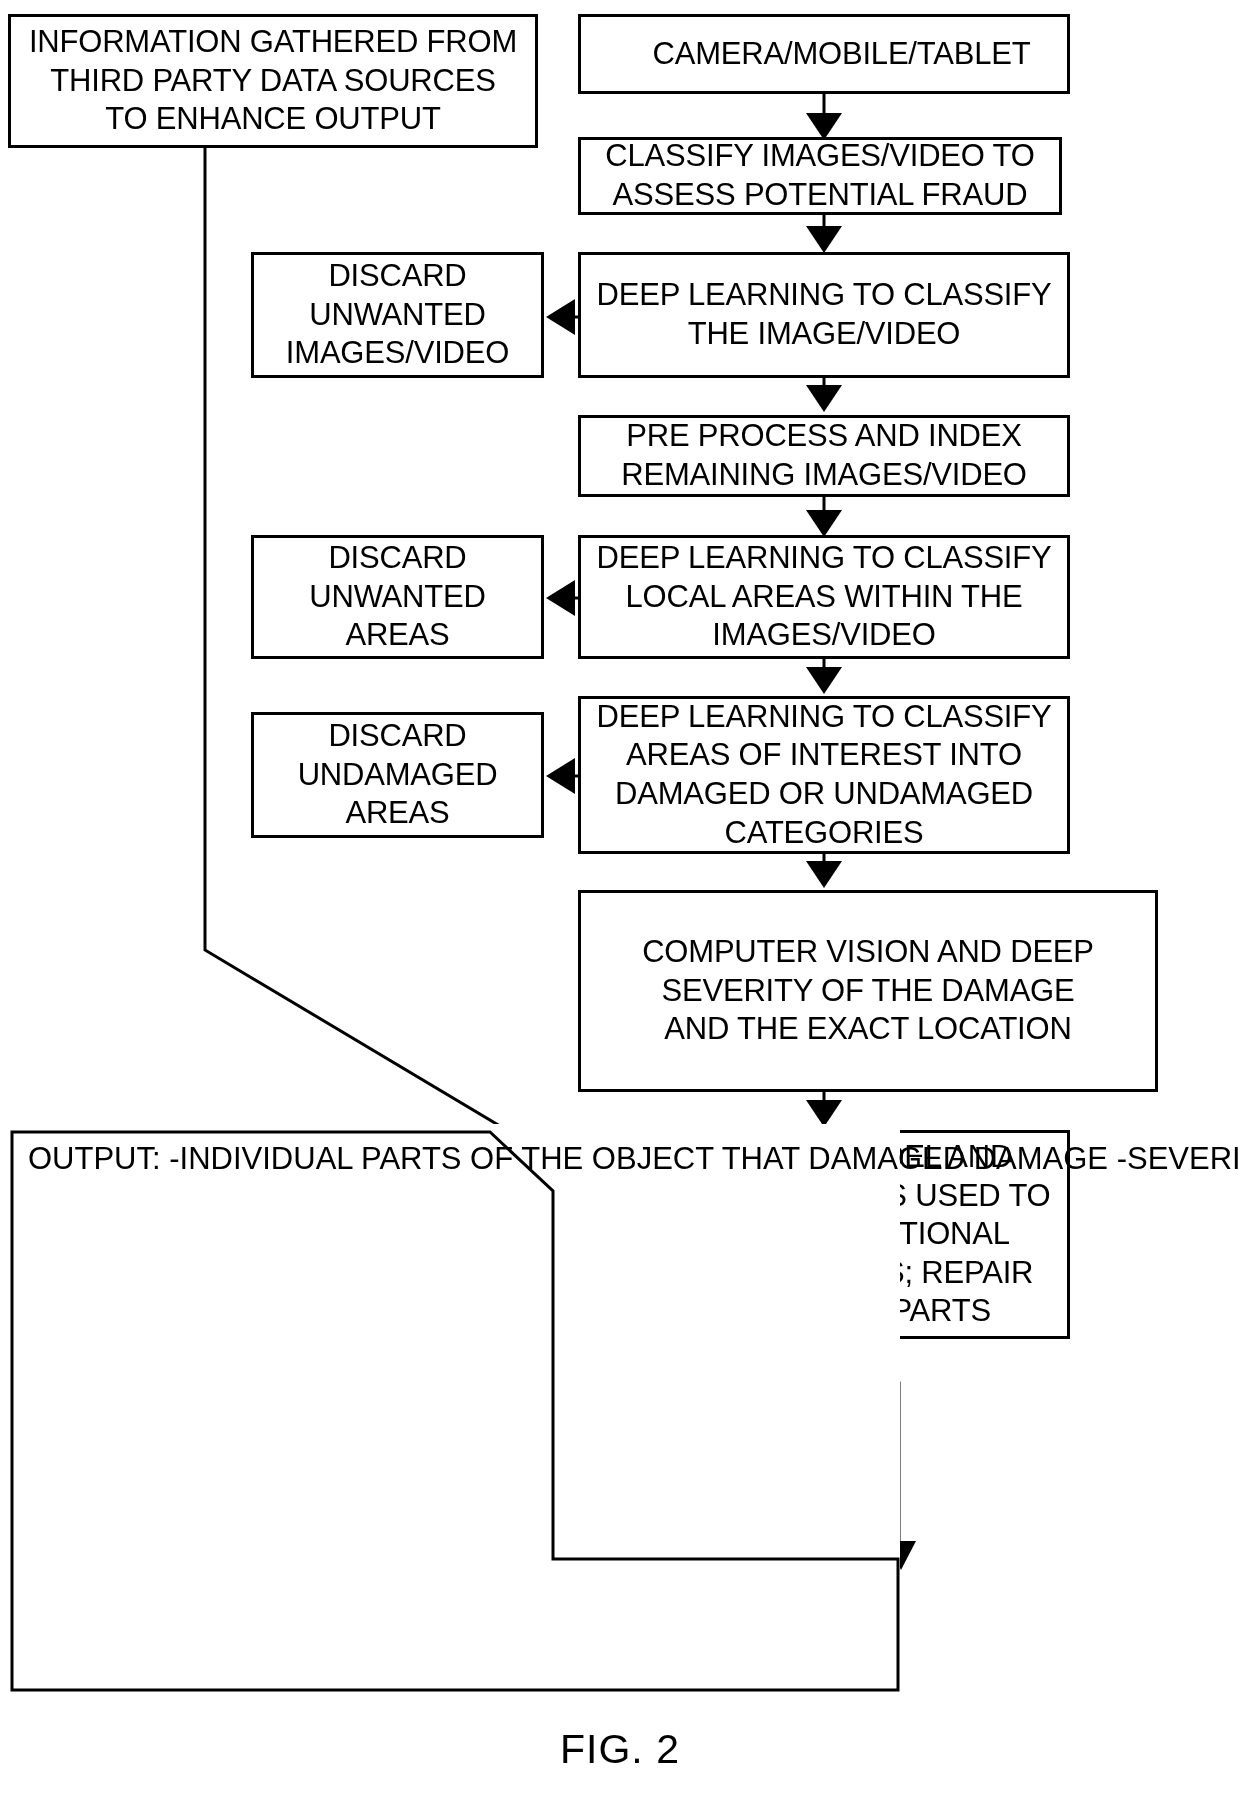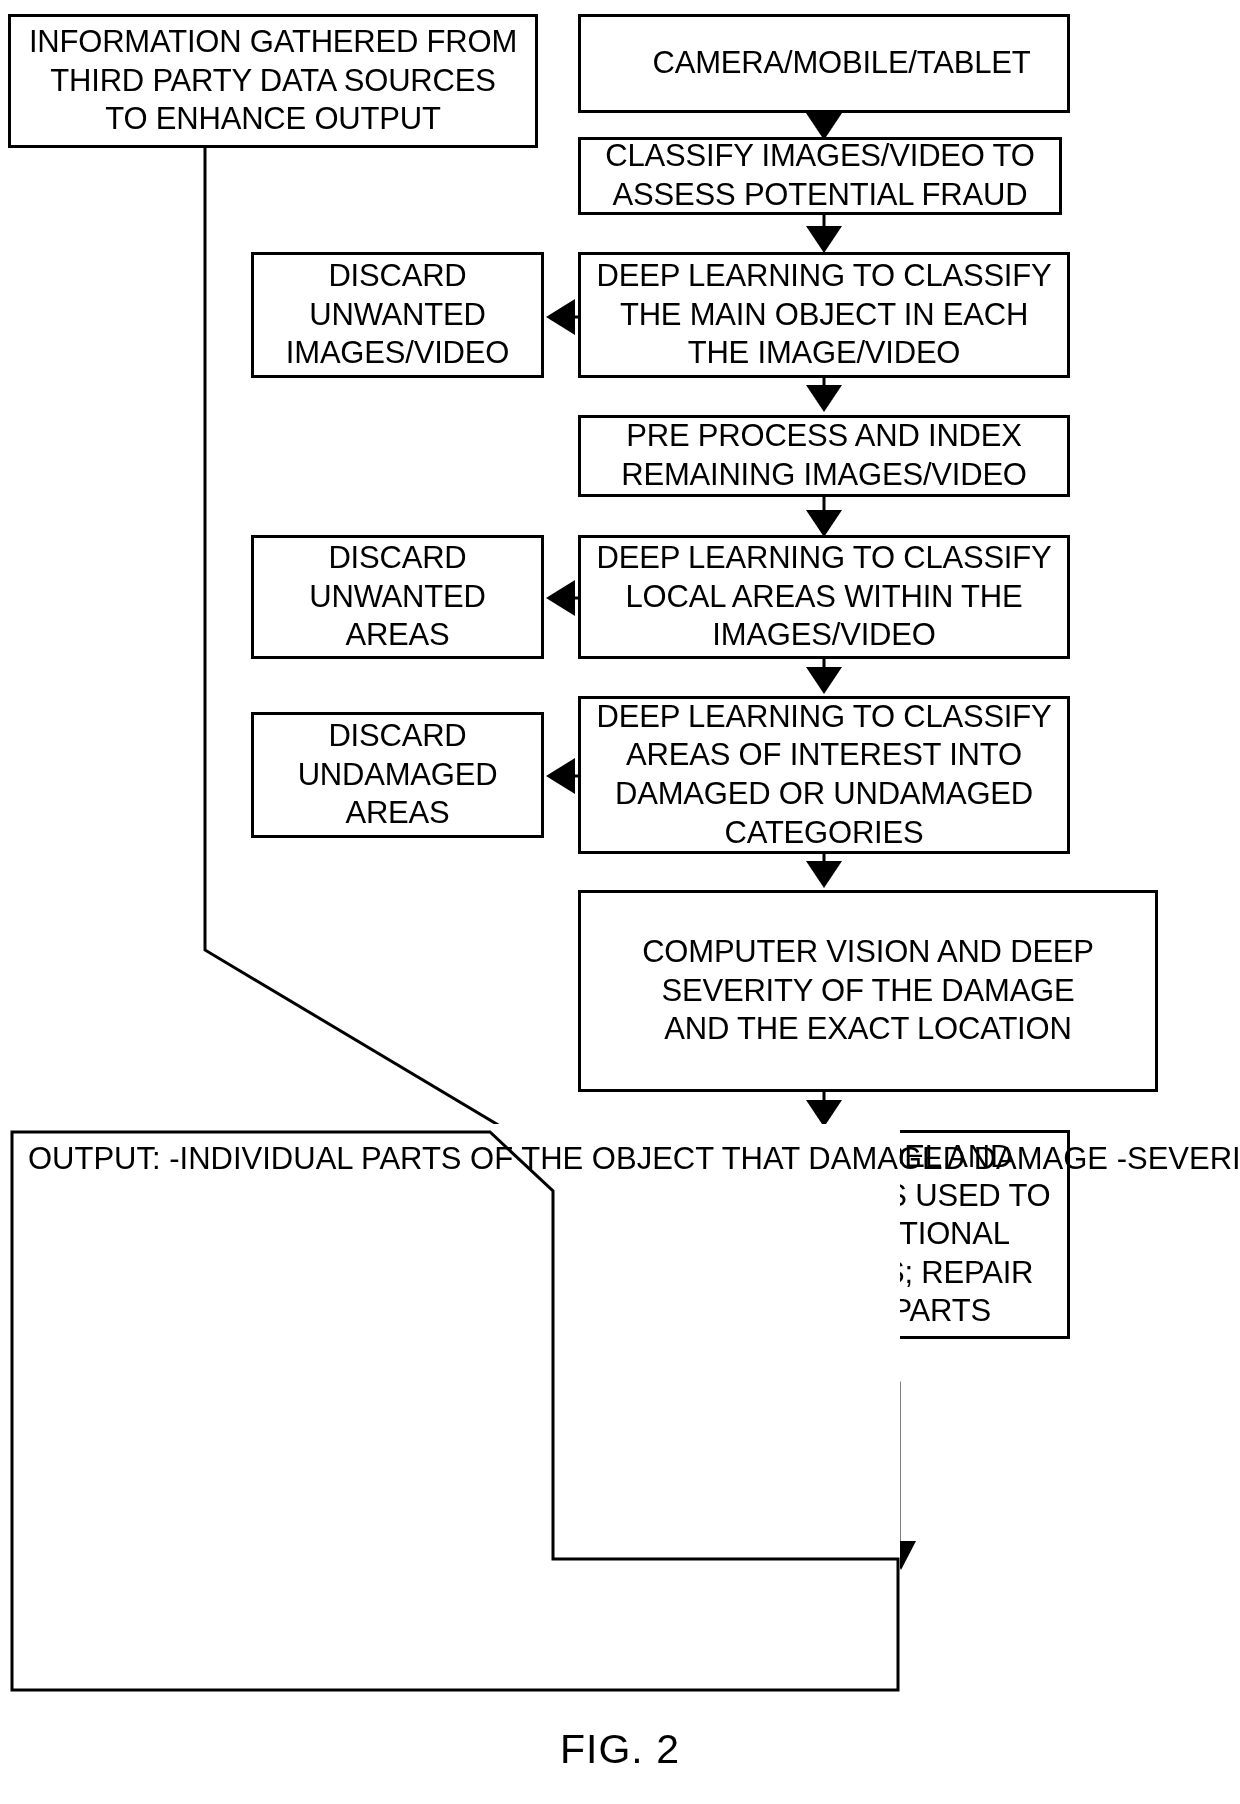--- a/index.html
+++ b/index.html
@@ -145,32 +145,31 @@
       </g>
     </g>
   </svg>
 
   <div class="box" style="left:8px; top:14px; width:530px; height:134px;">
     <span class="ln">INFORMATION GATHERED FROM</span>
     <span class="ln">THIRD PARTY DATA SOURCES</span>
     <span class="ln">TO ENHANCE OUTPUT</span>
   </div>
 
-  <div class="box" style="left:578px; top:14px; width:492px; height:99px;padding-left:35px;">
+  <div class="box" style="left:578px; top:14px; width:492px; height:80px;padding-left:35px;">
     <span class="ln">CAMERA/MOBILE/TABLET</span>
   </div>
 
   <div class="box" style="left:578px; top:137px; width:484px; height:78px;">
     <span class="ln">CLASSIFY IMAGES/VIDEO TO</span>
     <span class="ln">ASSESS POTENTIAL FRAUD</span>
   </div>
 
   <div class="box" style="left:578px; top:252px; width:492px; height:126px;">
     <span class="ln">DEEP LEARNING TO CLASSIFY</span>
-    <span class="ln">THE MAIN OBJECT IN EACH</span>
     <span class="ln">THE IMAGE/VIDEO</span>
   </div>
 
   <div class="box" style="left:251px; top:252px; width:293px; height:126px;">
     <span class="ln">DISCARD</span>
     <span class="ln">UNWANTED</span>
     <span class="ln">IMAGES/VIDEO</span>
   </div>
 
   <div class="box" style="left:578px; top:415px; width:492px; height:82px;">

